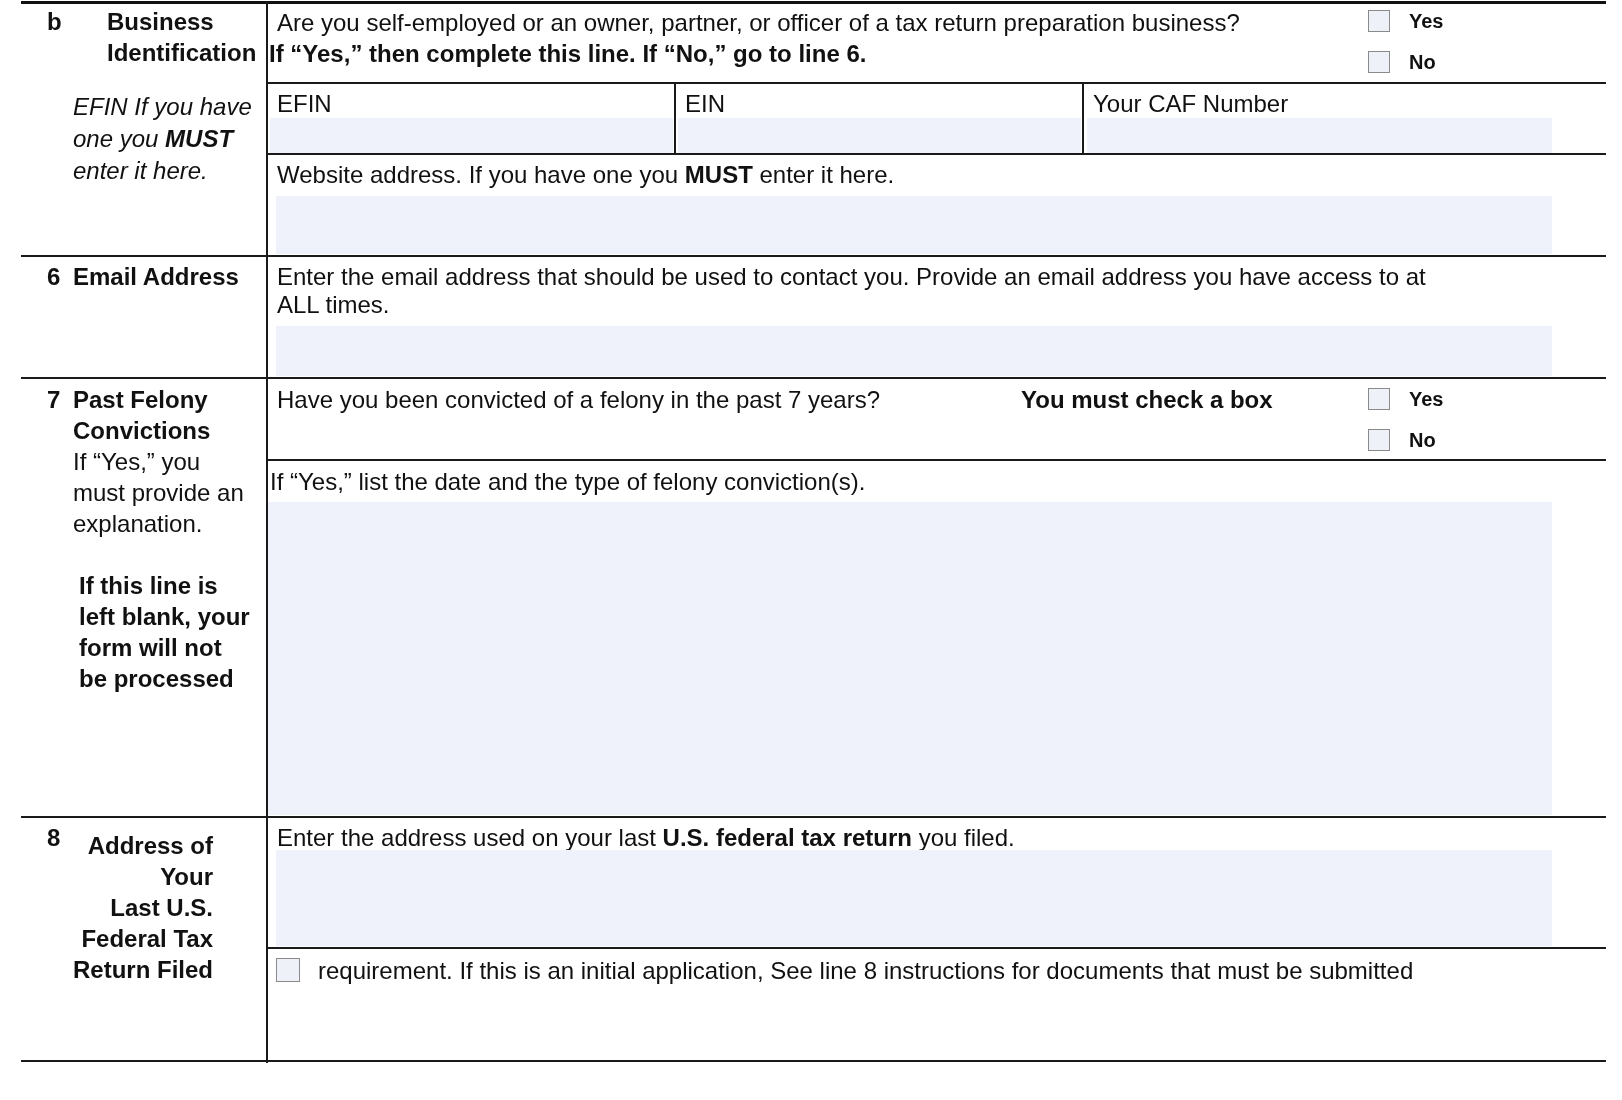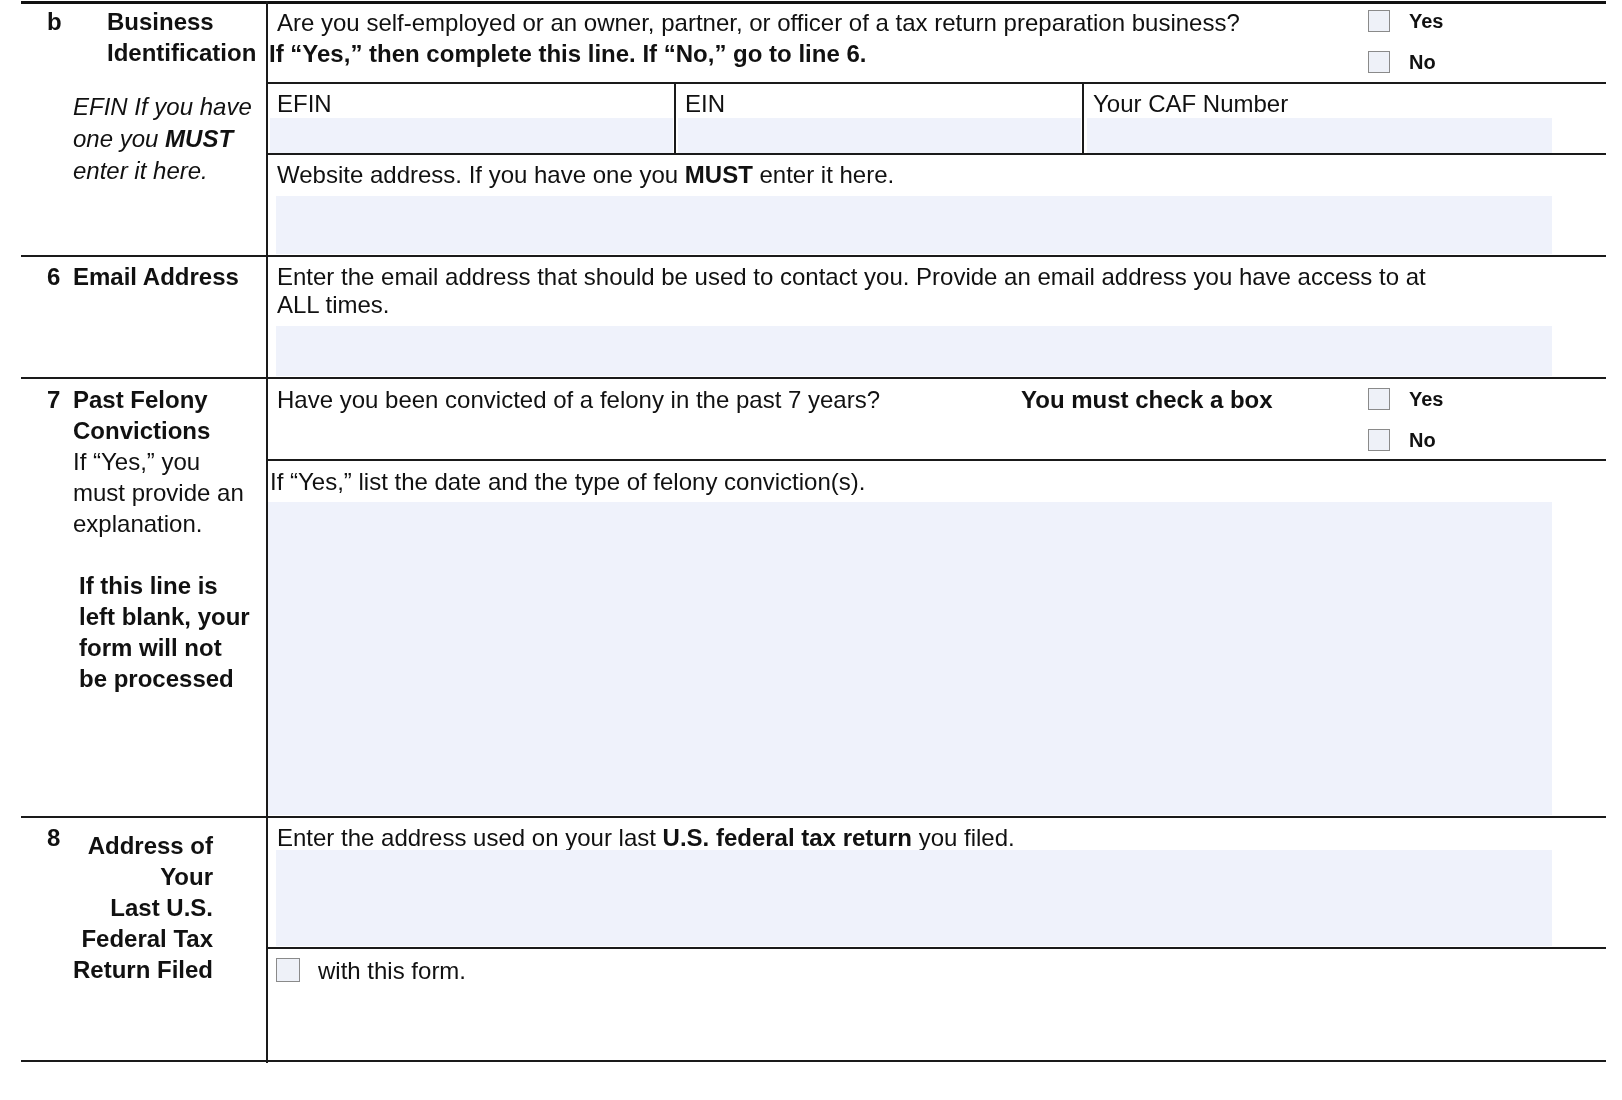--- a/index.html
+++ b/index.html
@@ -132,15 +132,15 @@
 
   <div class="txt" style="left:277px; top:822px;">
     <span>Enter the address used on your last </span><span class="b">U.S. federal tax return</span><span> you filed.</span>
   </div>
   <div class="fill" style="left:276px; top:850px; width:1276px; height:96px;">
     <textarea style="width: 100%; height: 100%; border: none; background: transparent; outline: none; resize: none; font-family: &quot;Liberation Sans&quot;, sans-serif; font-size: 22px; box-sizing: border-box; padding: 6px;"></textarea>
   </div>
 
   <div class="chk" style="left:276px; top:958px; width:24px; height:24px;"></div>
   <div class="txt" style="left:318px; top:955px;">
-    <div>with this form.</div>
+    <div>requirement. If this is an initial application, See line 8 instructions for documents that must be submitted</div>
   </div>
 </div>
 
 </body></html>

